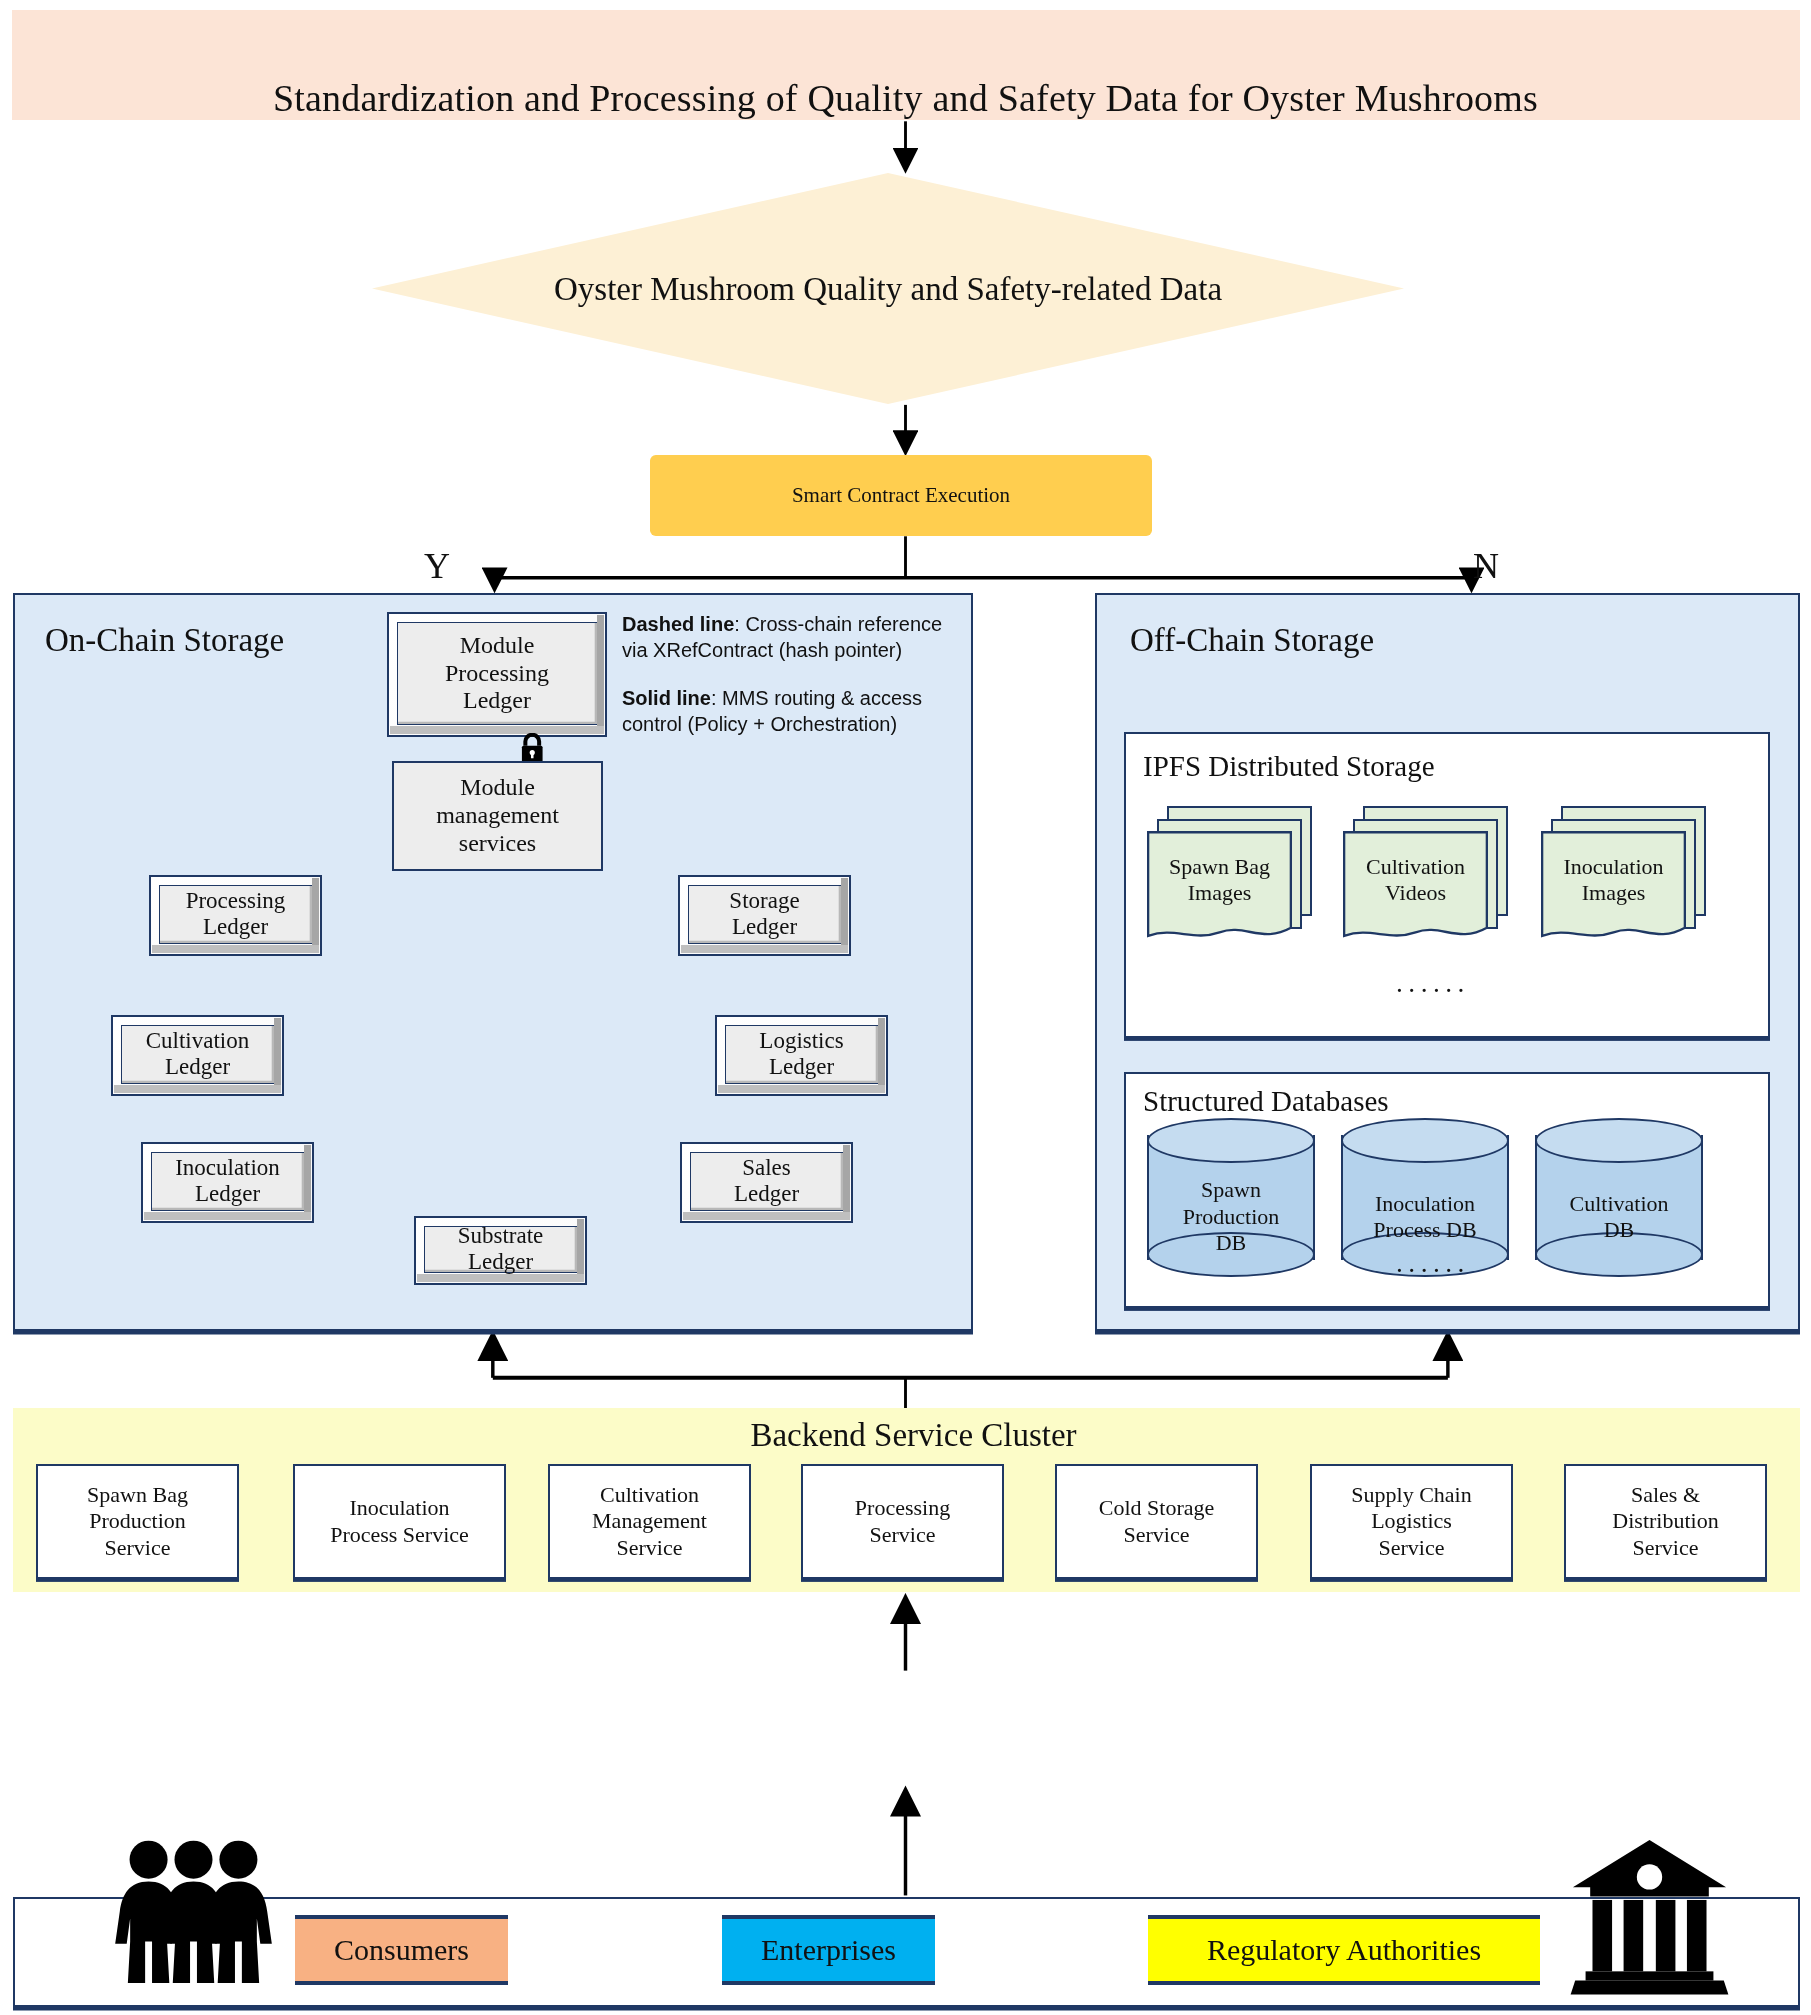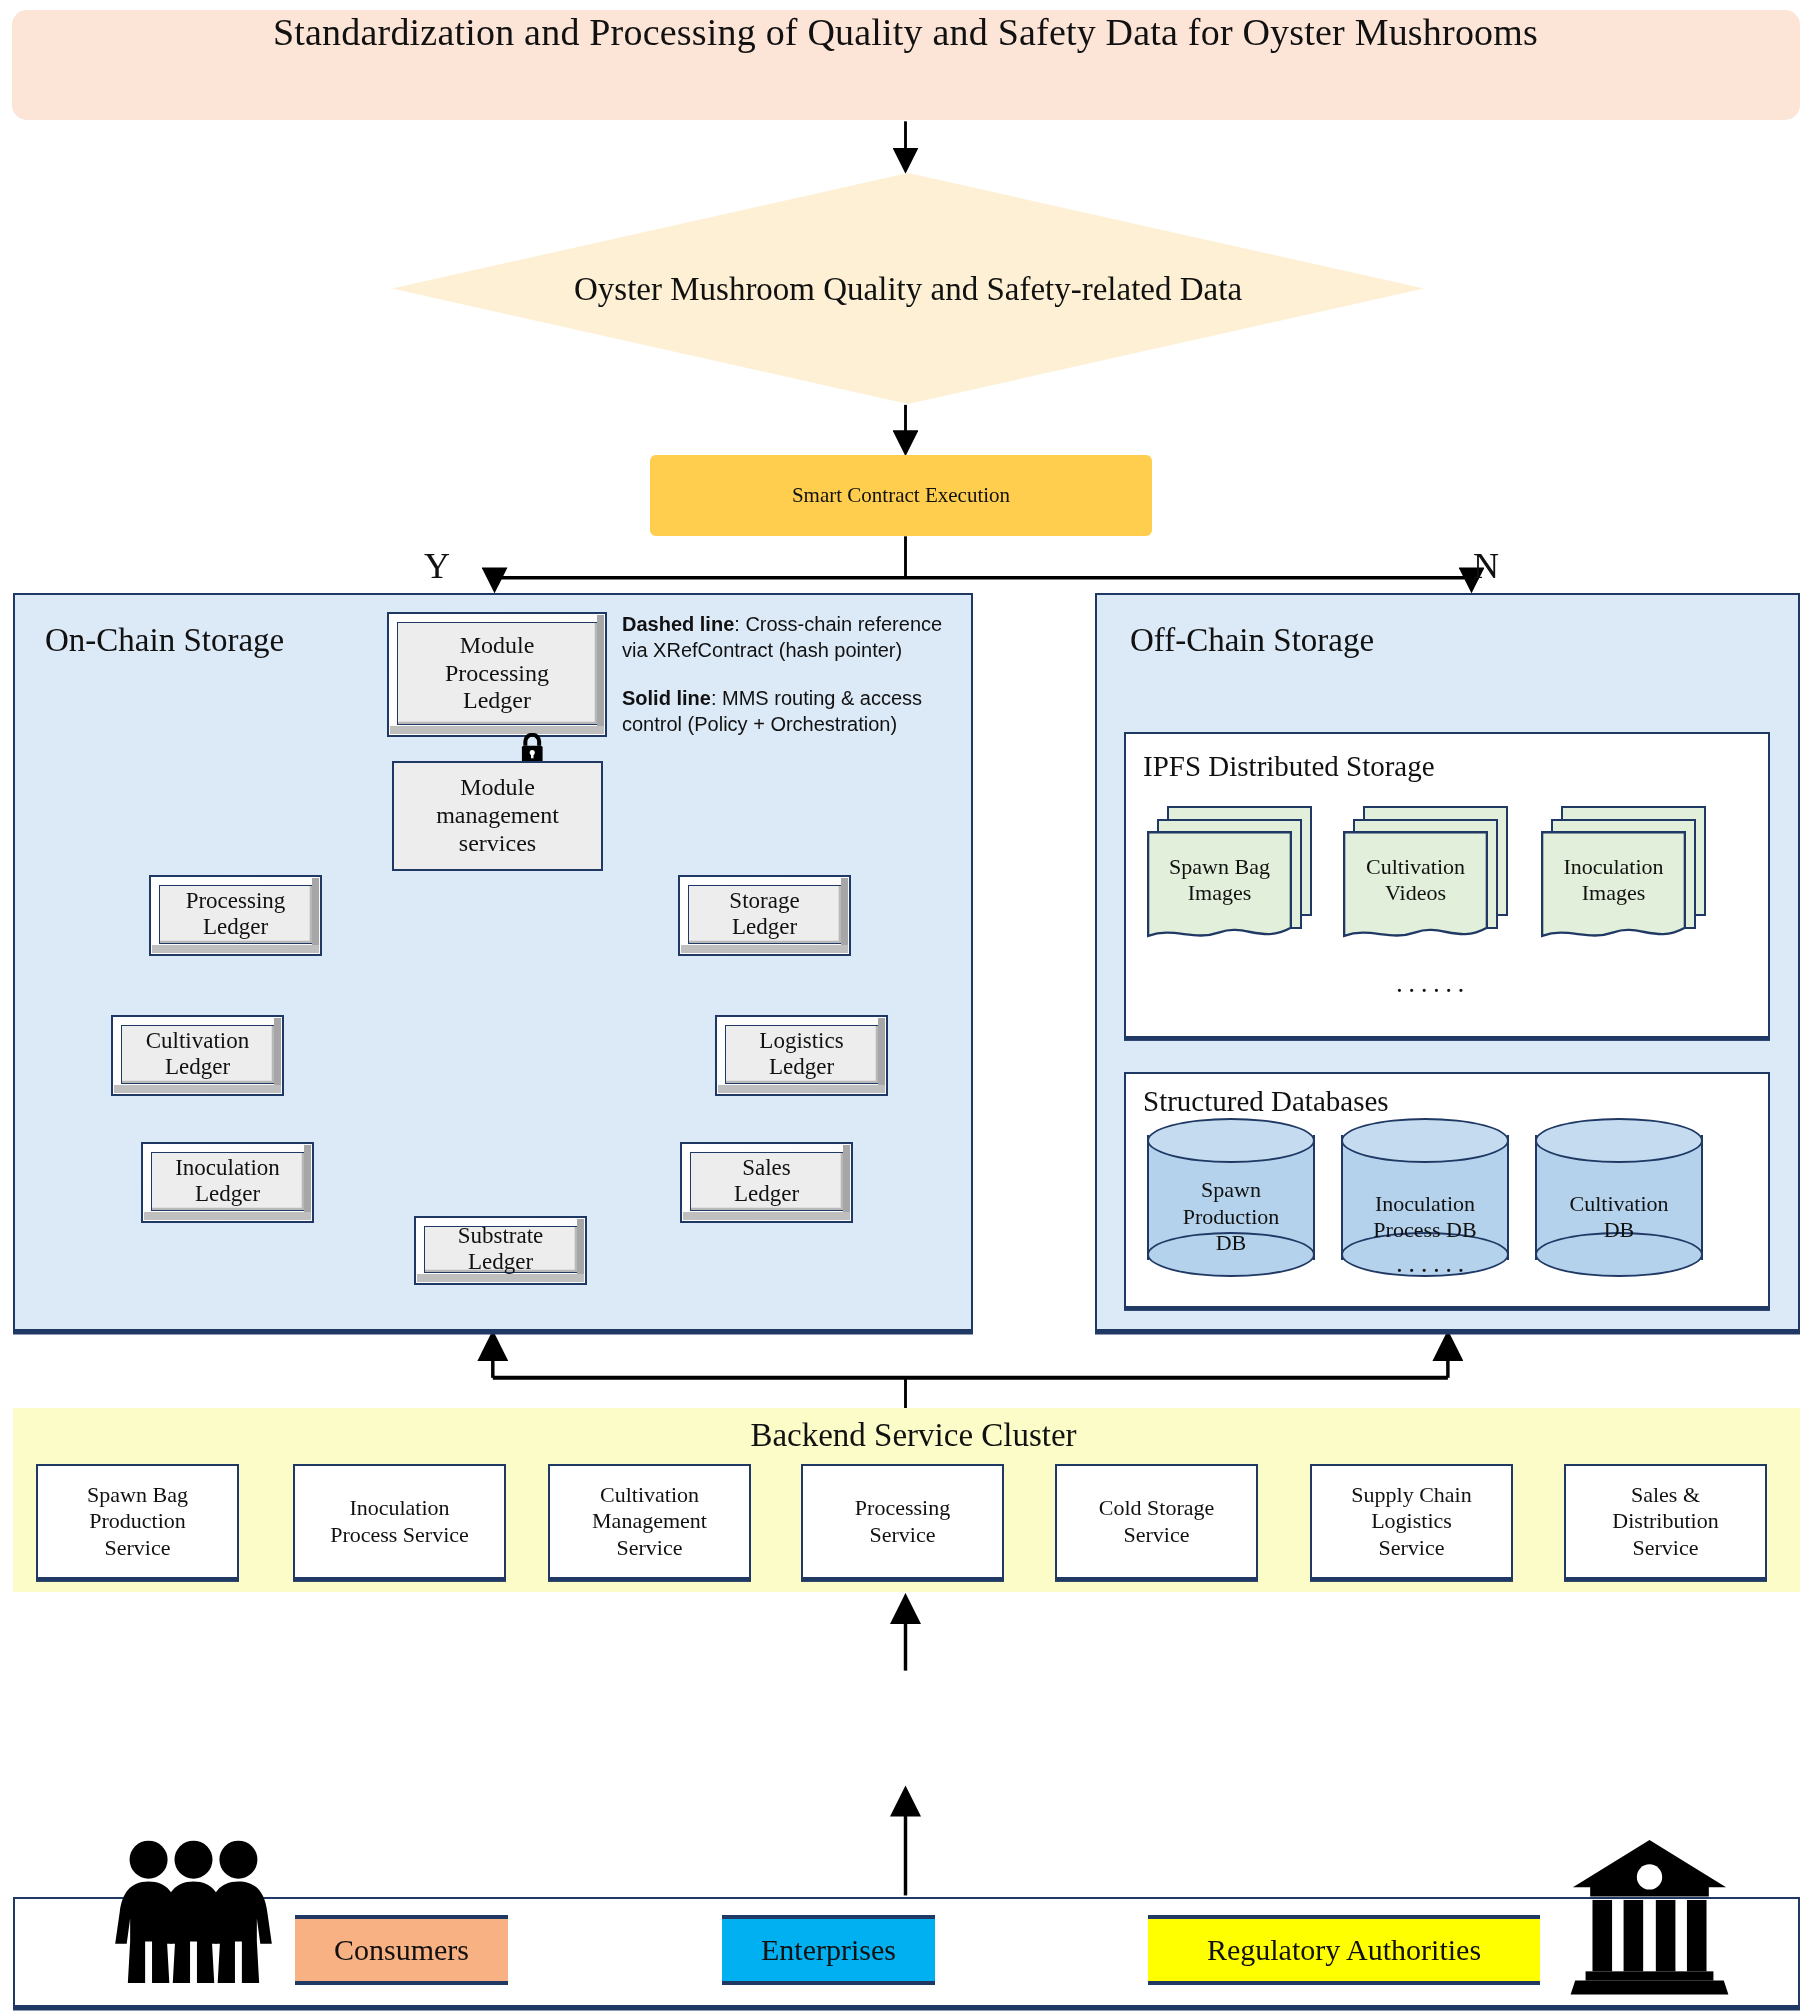--- a/index.html
+++ b/index.html
@@ -10,27 +10,27 @@
     position: relative;
     overflow: hidden;
   }
   .canvas { position: absolute; inset: 0; }
   .abs { position: absolute; }
 
   
   #header-banner {
     left: 11.5px; top: 10.4px; width: 1788px; height: 110px;
     background: #FCE4D6;
-    display: flex; align-items: flex-start; justify-content: center; border-radius: 15px;
+    display: flex; align-items: flex-end; justify-content: center;
   }
   #header-banner .txt { font-size: 38px; color: #111; letter-spacing: 0.2px; }
 
   
   #data-diamond {
-    left: 392px; top: 173px; width: 1032px; height: 231px;
+    left: 372px; top: 173px; width: 1032px; height: 231px;
   }
   #data-diamond .shape {
     position: absolute; inset: 0;
     background: #FDF0D5;
     clip-path: polygon(50% 0%, 100% 50%, 50% 100%, 0% 50%);
   }
   #data-diamond .txt {
     position: absolute; left: 0; right: 0; top: 50%;
     transform: translateY(-50%);
     text-align: center; font-size: 33px; color: #111;

